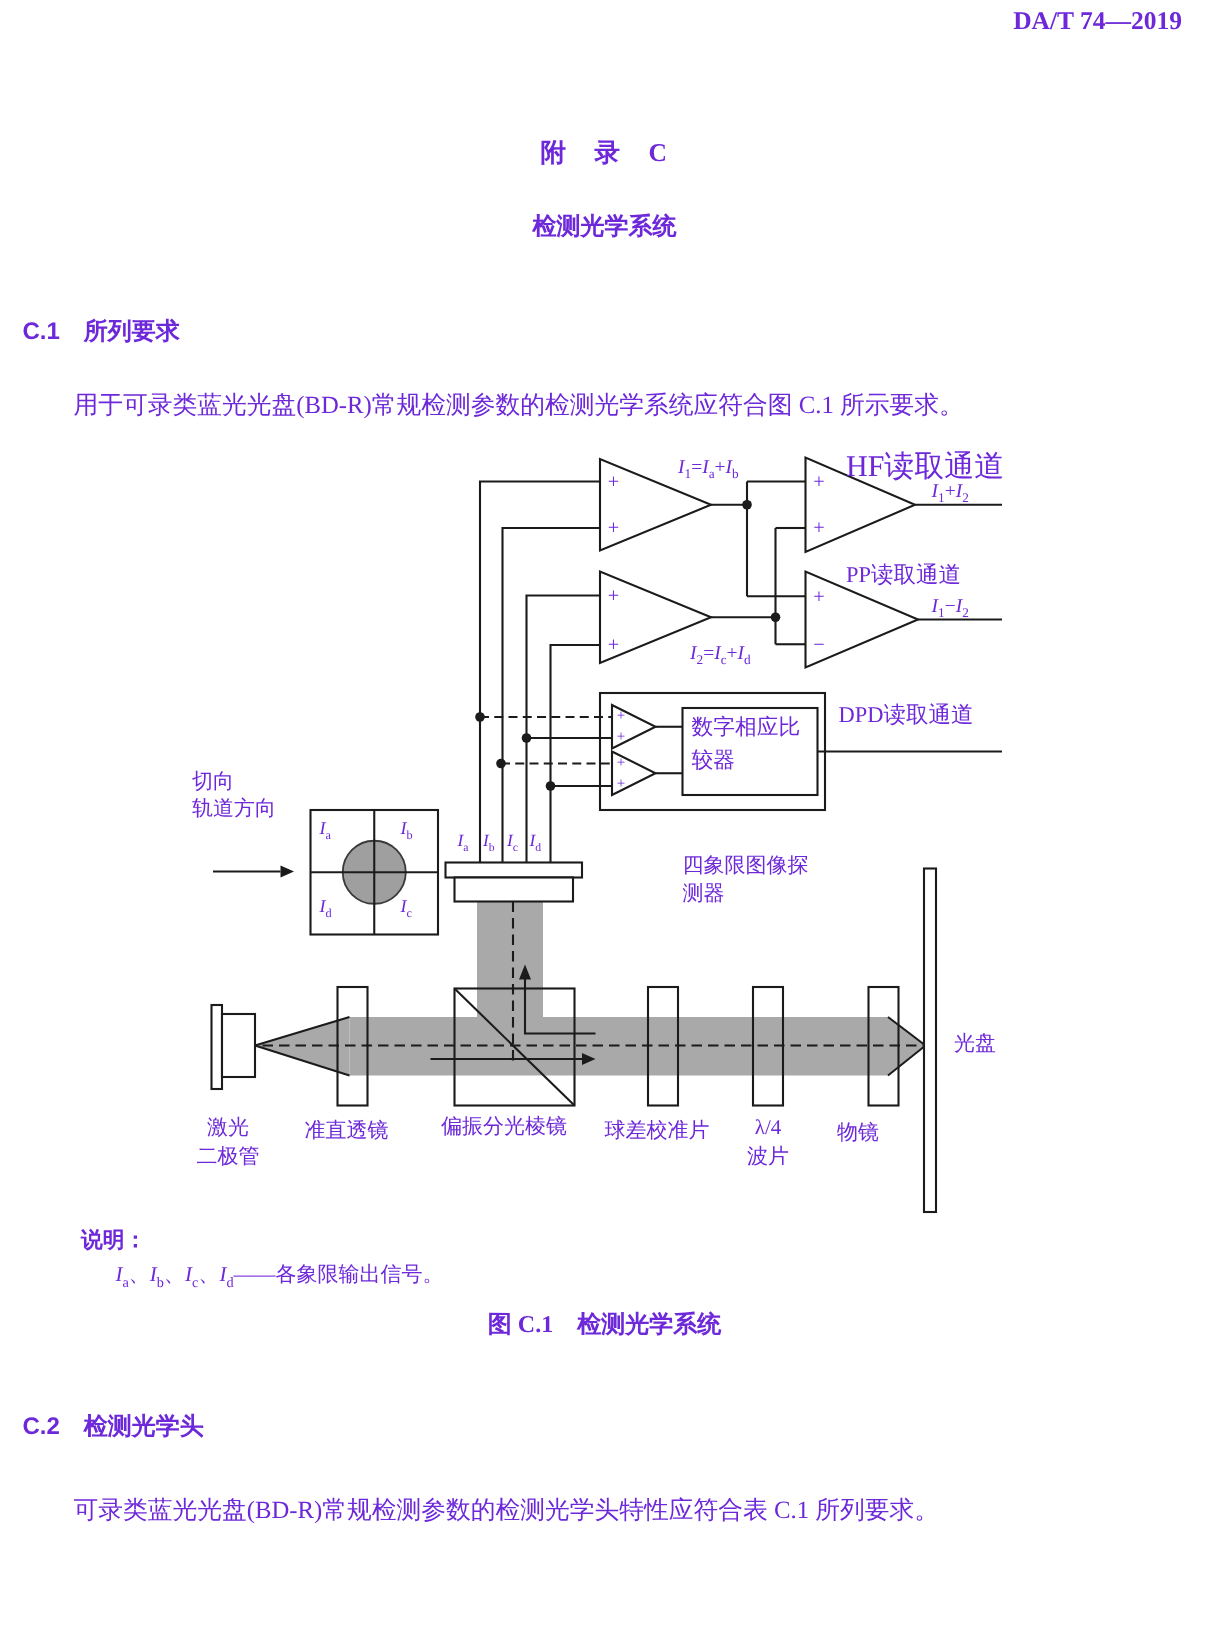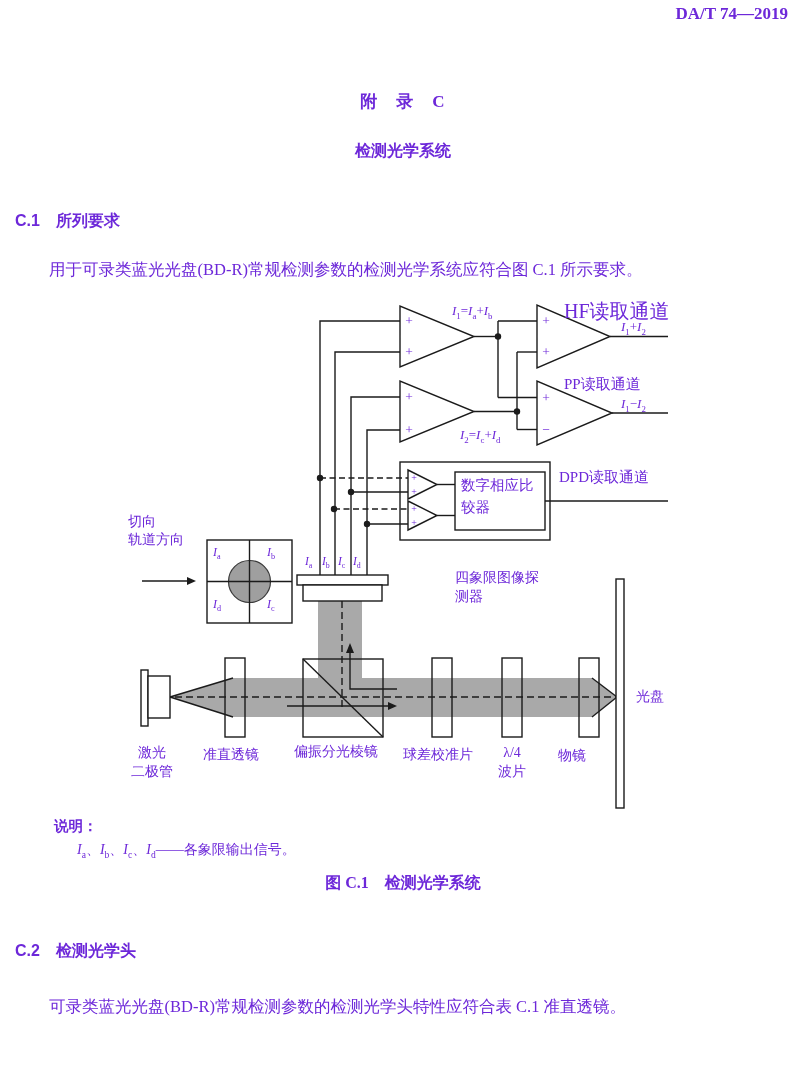--- a/index.html
+++ b/index.html
@@ -187,15 +187,15 @@
   <div class="lbl fig-lbl" style="left:636px;top:689px;">光盘</div>
 
   <div class="abs sans b" style="left:54px;top:817px;font-size:14.5px;">说明：</div>
   <div class="abs" style="left:53px;top:841px;font-size:14px;margin-left:24px;"><i>I</i><sub>a</sub>、<i>I</i><sub>b</sub>、<i>I</i><sub>c</sub>、<i>I</i><sub>d</sub>——各象限输出信号。</div>
 
   <div class="abs ctr sans b" style="top:873px;font-size:16px;">图 C.1　检测光学系统</div>
 
   <div class="abs sans b" style="left:15px;top:941px;font-size:16px;">
     <span>C.2</span><span style="margin-left:16px;">检测光学头</span>
   </div>
-  <div class="abs" style="left:49px;top:996px;font-size:16.5px;">可录类蓝光光盘(BD-R)常规检测参数的检测光学头特性应符合表 C.1 准直透镜。</div>
+  <div class="abs" style="left:49px;top:996px;font-size:16.5px;">可录类蓝光光盘(BD-R)常规检测参数的检测光学头特性应符合表 C.1 所列要求。</div>
 
 </div>
 
 </body></html>

